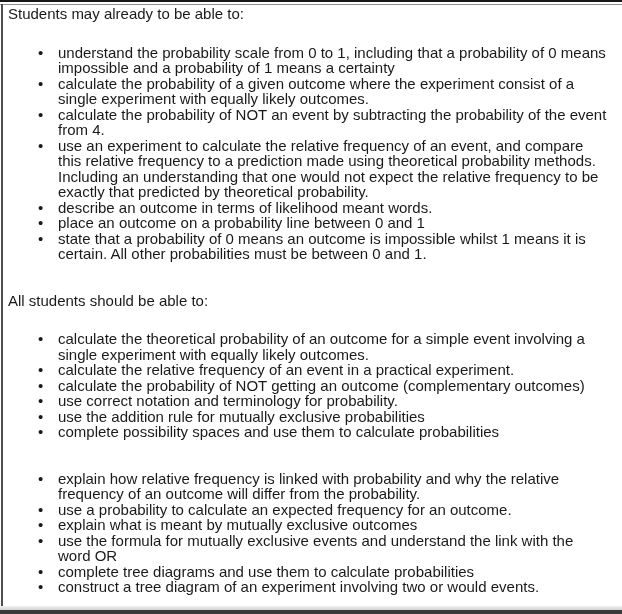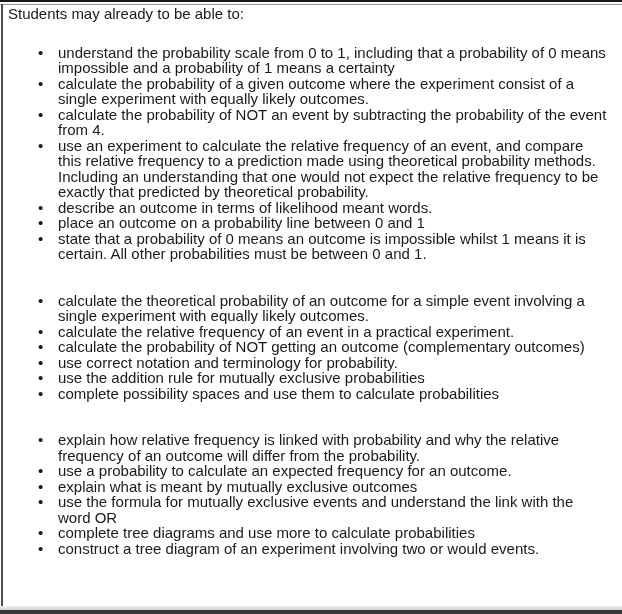--- a/index.html
+++ b/index.html
@@ -121,20 +121,21 @@
     </li>
 
     <li class="item">
       <span class="bullet">•</span>
       <span class="item-text">state that a probability of 0 means an outcome is impossible whilst 1 means it is certain. All other probabilities must be between 0 and 1.</span>
     </li>
   </ul>
     </div>
 
     <div class="doc-section">
+      <p class="heading">All students should be able to:</p>
       <ul class="items">
     <li class="item">
       <span class="bullet">•</span>
       <span class="item-text">calculate the theoretical probability of an outcome for a simple event involving a single experiment with equally likely outcomes.</span>
     </li>
 
     <li class="item">
       <span class="bullet">•</span>
       <span class="item-text">calculate the relative frequency of an event in a practical experiment.</span>
     </li>
@@ -178,21 +179,21 @@
       <span class="item-text">explain what is meant by mutually exclusive outcomes</span>
     </li>
 
     <li class="item">
       <span class="bullet">•</span>
       <span class="item-text">use the formula for mutually exclusive events and understand the link with the word OR</span>
     </li>
 
     <li class="item">
       <span class="bullet">•</span>
-      <span class="item-text">complete tree diagrams and use more to calculate probabilities</span>
+      <span class="item-text">complete tree diagrams and use them to calculate probabilities</span>
     </li>
 
     <li class="item">
       <span class="bullet">•</span>
       <span class="item-text">construct a tree diagram of an experiment involving two or would events.</span>
     </li>
   </ul>
     </div>
   </section>
 

